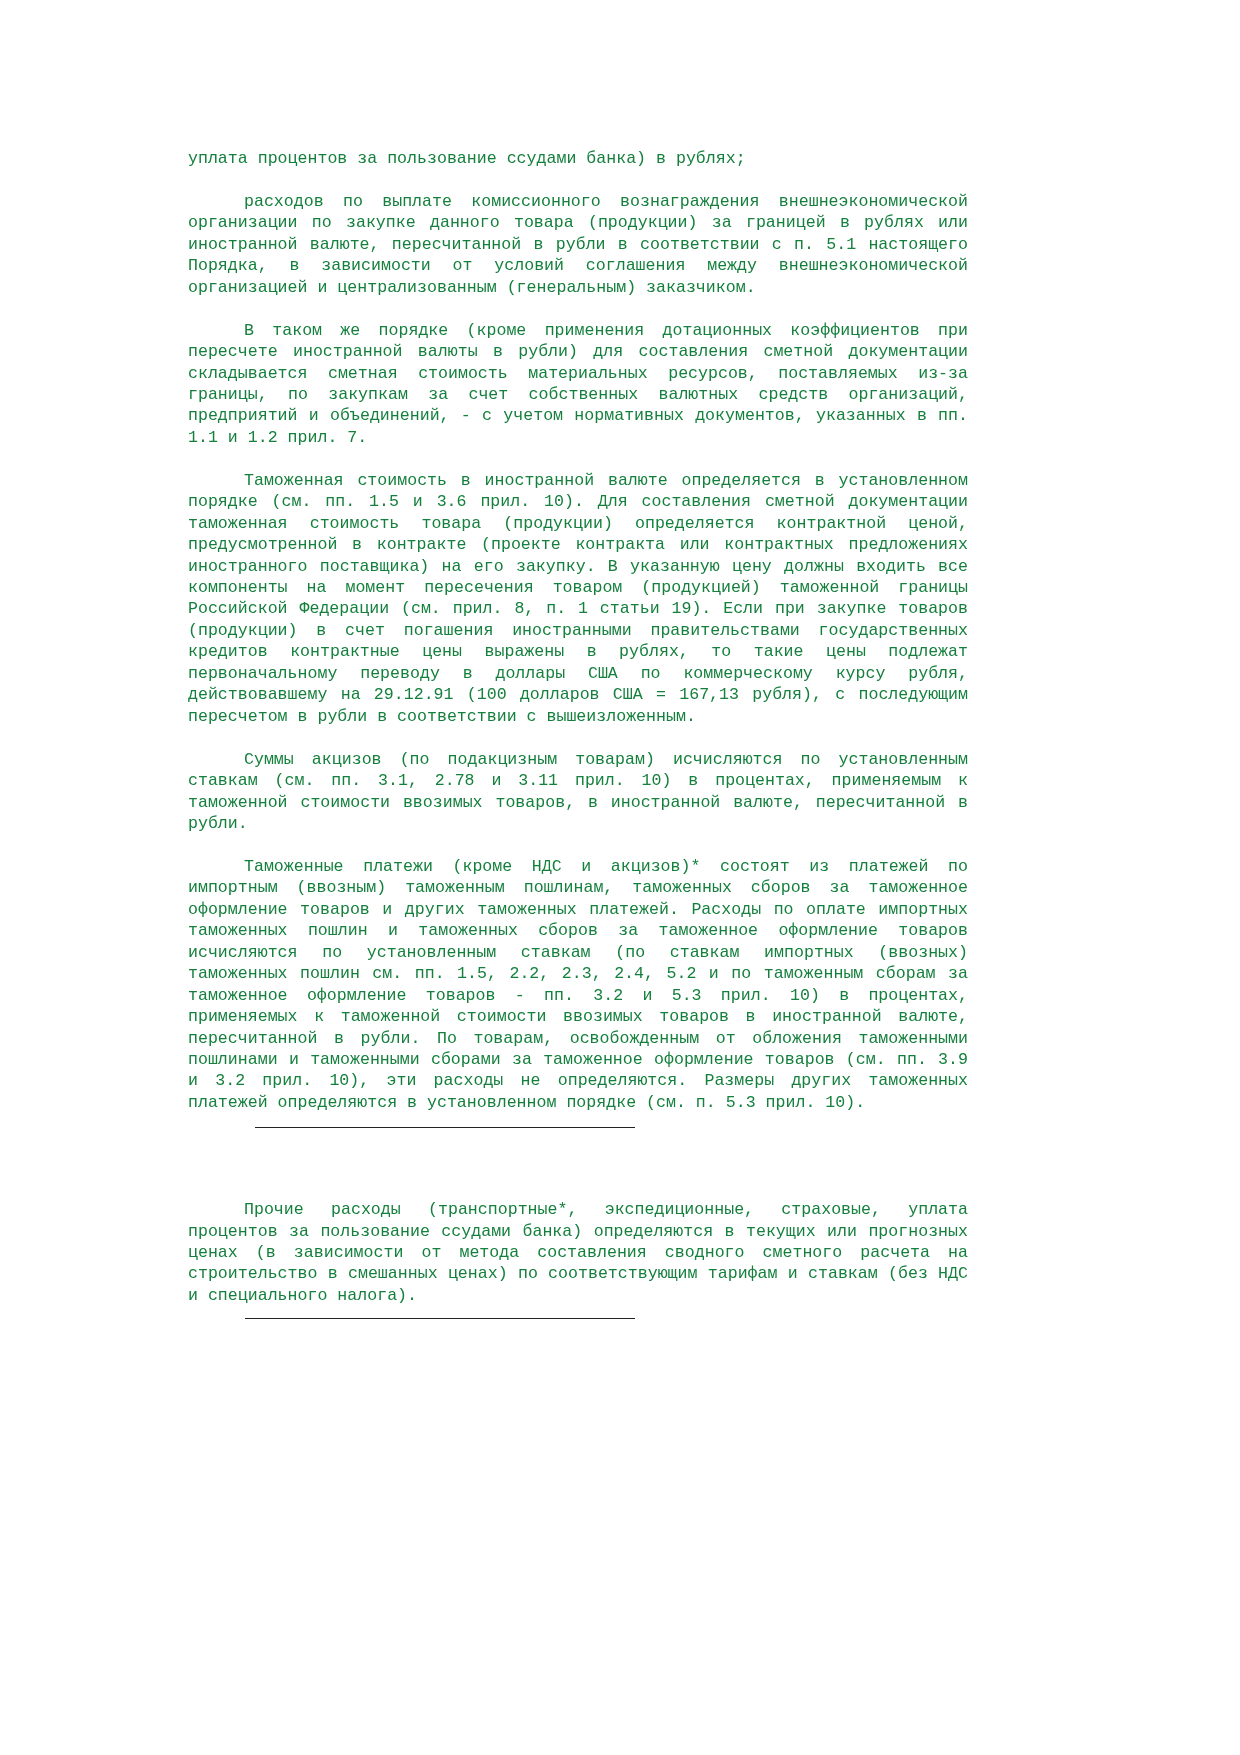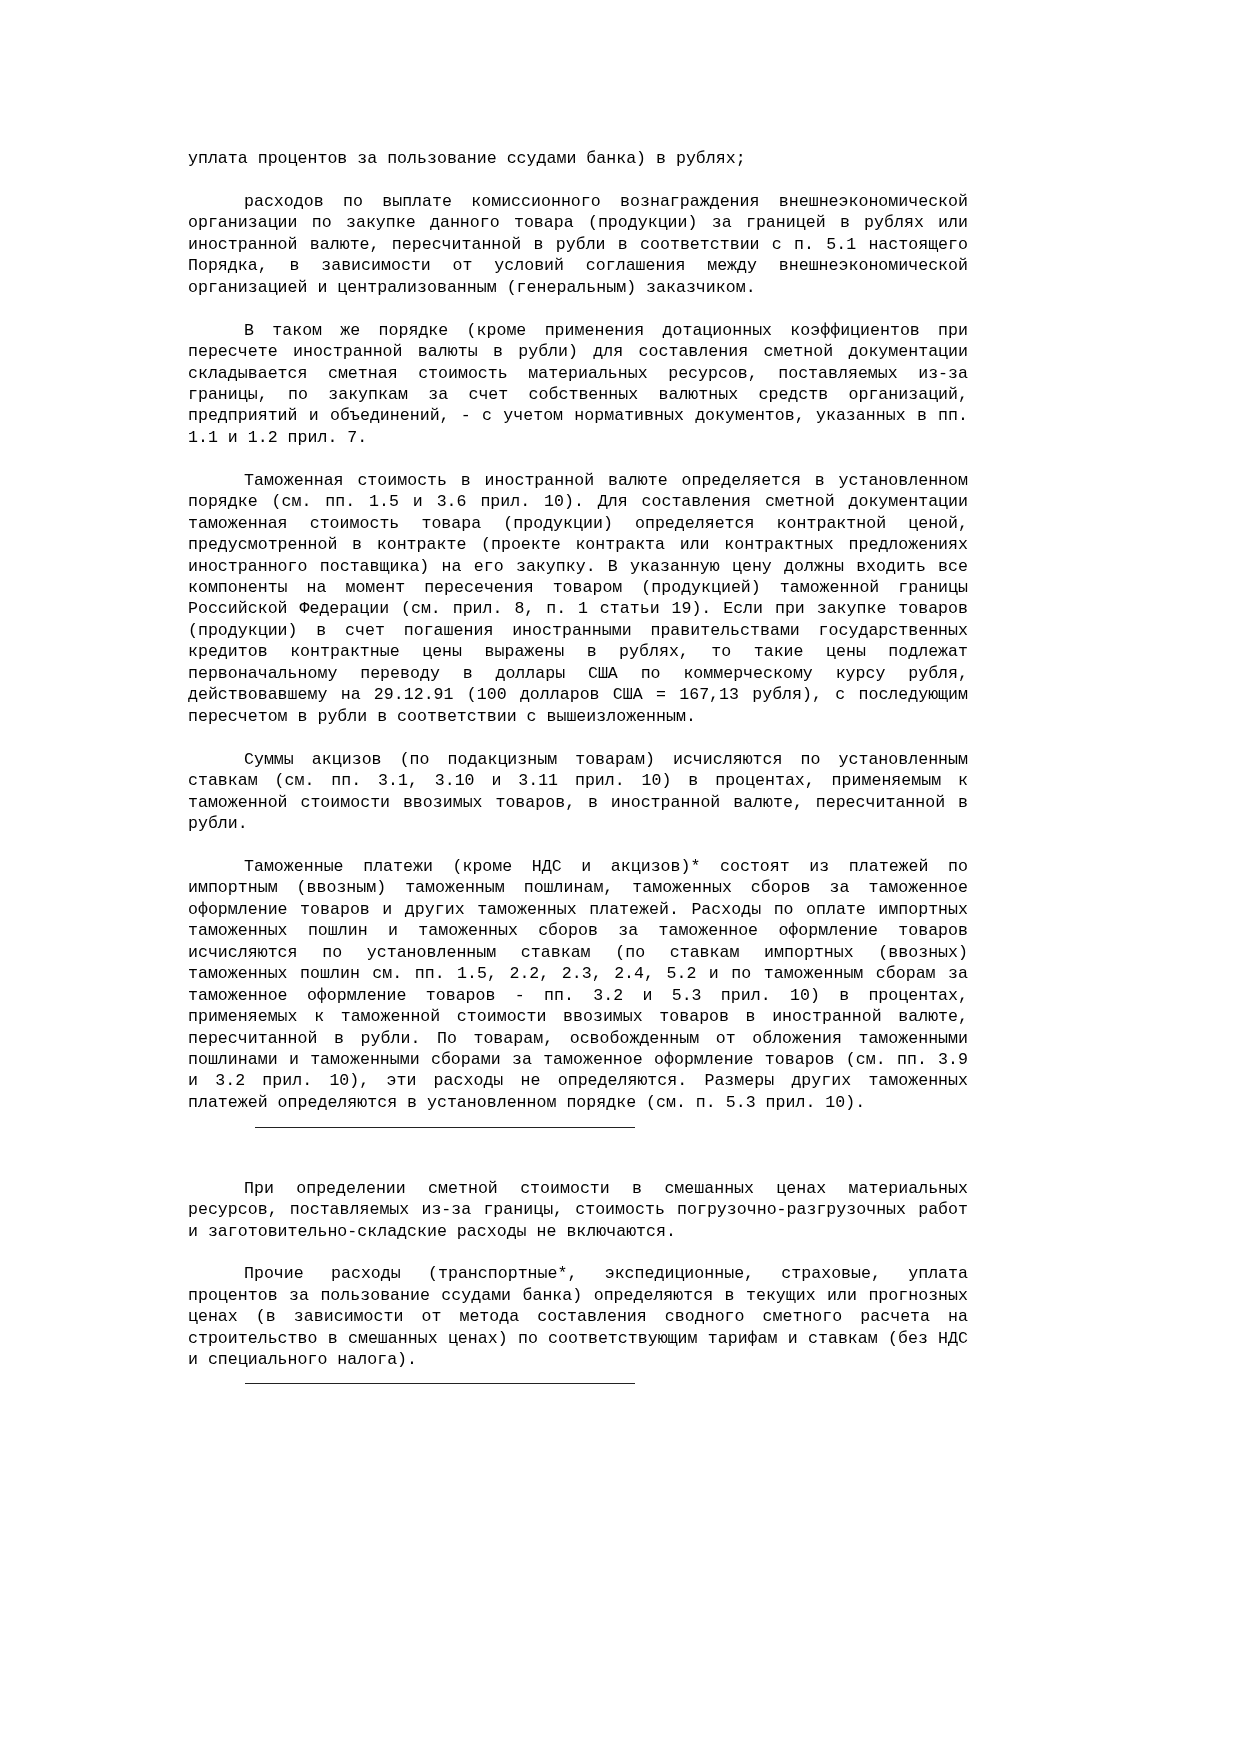--- a/index.html
+++ b/index.html
@@ -14,21 +14,21 @@
       overflow: hidden;
     }
     .page {
       position: absolute;
       left: 188px;
       top: 148px;
       width: 780px;
       font-family: "Liberation Mono", "DejaVu Sans Mono", monospace;
       font-size: 16.6px;
       line-height: 21.45px;
-      color: #000000;
+      color: #15803d;
     }
     .para {
       margin: 0;
       text-align: justify;
       text-align-last: left;
       text-indent: 56px;
       white-space: normal;
       word-spacing: 0;
     }
     .para.no-indent {
@@ -67,33 +67,32 @@
 
   <p class="para">расходов по выплате комиссионного вознаграждения внешнеэкономической организации по закупке данного товара (продукции) за границей в рублях или иностранной валюте, пересчитанной в рубли в соответствии с п. 5.1 настоящего Порядка, в зависимости от условий соглашения между внешнеэкономической организацией и централизованным (генеральным) заказчиком.</p>
   <div class="gap"></div>
 
   <p class="para">В таком же порядке (кроме применения дотационных коэффициентов при пересчете иностранной валюты в рубли) для составления сметной документации складывается сметная стоимость материальных ресурсов, поставляемых из-за границы, по закупкам за счет собственных валютных средств организаций, предприятий и объединений, - с учетом нормативных документов, указанных в пп. 1.1 и 1.2 прил. 7.</p>
   <div class="gap"></div>
 
   <p class="para">Таможенная стоимость в иностранной валюте определяется в установленном порядке (см. пп. 1.5 и 3.6 прил. 10). Для составления сметной документации таможенная стоимость товара (продукции) определяется контрактной ценой, предусмотренной в контракте (проекте контракта или контрактных предложениях иностранного поставщика) на его закупку. В указанную цену должны входить все компоненты на момент пересечения товаром (продукцией) таможенной границы Российской Федерации (см. прил. 8, п. 1 статьи 19). Если при закупке товаров (продукции) в счет погашения иностранными правительствами государственных кредитов контрактные цены выражены в рублях, то такие цены подлежат первоначальному переводу в доллары США по коммерческому курсу рубля, действовавшему на 29.12.91 (100 долларов США = 167,13 рубля), с последующим пересчетом в рубли в соответствии с вышеизложенным.</p>
   <div class="gap"></div>
 
-  <p class="para">Суммы акцизов (по подакцизным товарам) исчисляются по установленным ставкам (см. пп. 3.1, 3.10 и 3.11 прил. 10) в процентах, применяемым к таможенной стоимости ввозимых товаров, в иностранной валюте, пересчитанной в рубли.</p>
+  <p class="para">Суммы акцизов (по подакцизным товарам) исчисляются по установленным ставкам (см. пп. 3.1, 2.78 и 3.11 прил. 10) в процентах, применяемым к таможенной стоимости ввозимых товаров, в иностранной валюте, пересчитанной в рубли.</p>
   <div class="gap"></div>
 
   <p class="para">Таможенные платежи (кроме НДС и акцизов)* состоят из платежей по импортным (ввозным) таможенным пошлинам, таможенных сборов за таможенное оформление товаров и других таможенных платежей. Расходы по оплате импортных таможенных пошлин и таможенных сборов за таможенное оформление товаров исчисляются по установленным ставкам (по ставкам импортных (ввозных) таможенных пошлин см. пп. 1.5, 2.2, 2.3, 2.4, 5.2 и по таможенным сборам за таможенное оформление товаров - пп. 3.2 и 5.3 прил. 10) в процентах, применяемых к таможенной стоимости ввозимых товаров в иностранной валюте, пересчитанной в рубли. По товарам, освобожденным от обложения таможенными пошлинами и таможенными сборами за таможенное оформление товаров (см. пп. 3.9 и 3.2 прил. 10), эти расходы не определяются. Размеры других таможенных платежей определяются в установленном порядке (см. п. 5.3 прил. 10).</p>
 
   <div class="rule-wrap">
     <div class="rule rule-1" style="top: 14px;"></div>
   </div>
   <div class="gap"></div>
 
   <div class="gap"></div>
 
-  <p class="para">При определении сметной стоимости в смешанных ценах материальных ресурсов, поставляемых из-за границы, стоимость погрузочно-разгрузочных работ и заготовительно-складские расходы не включаются.</p>
   <div class="gap"></div>
 
   <p class="para">Прочие расходы (транспортные*, экспедиционные, страховые, уплата процентов за пользование ссудами банка) определяются в текущих или прогнозных ценах (в зависимости от метода составления сводного сметного расчета на строительство в смешанных ценах) по соответствующим тарифам и ставкам (без НДС и специального налога).</p>
 
   <div class="rule-wrap">
     <div class="rule rule-2" style="top: 12px;"></div>
   </div>
 
 </div>
 

